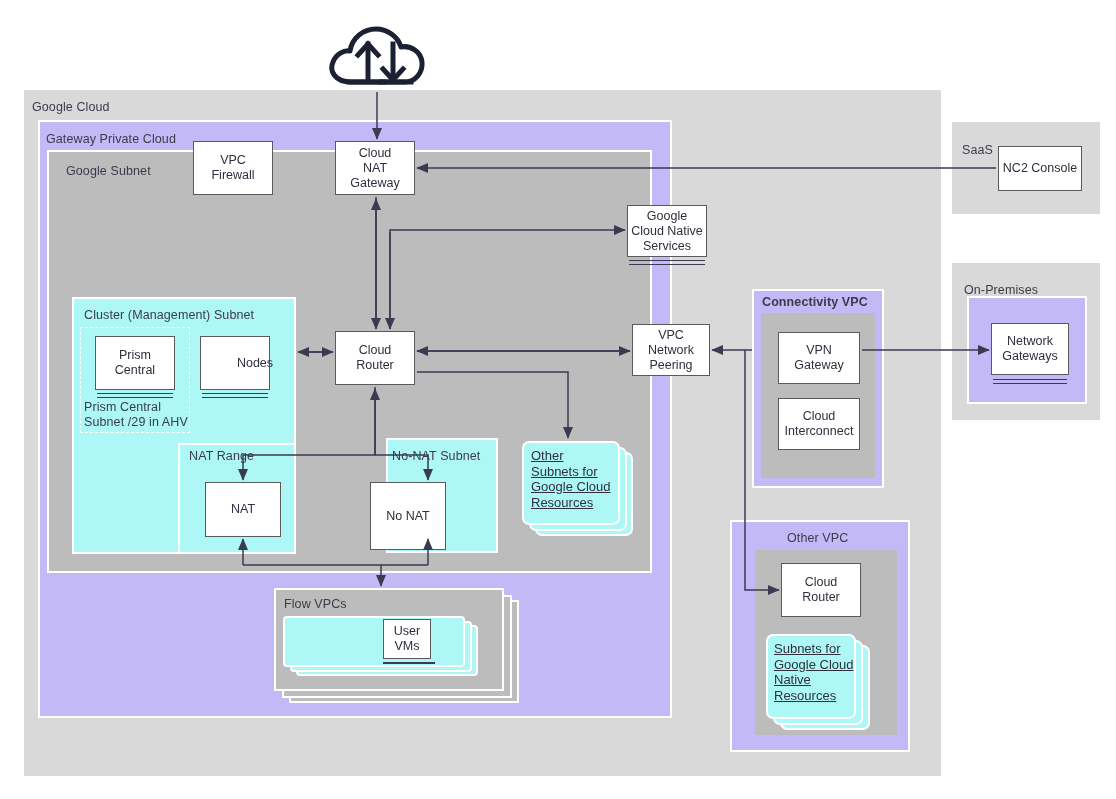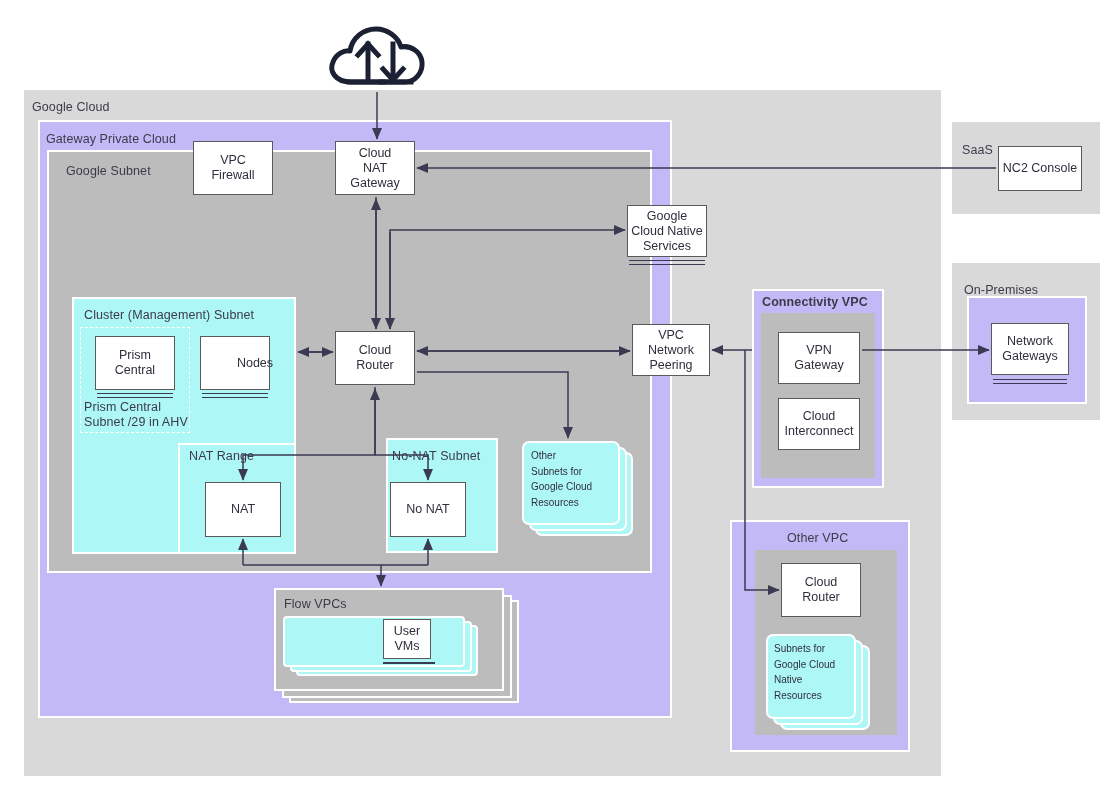--- a/index.html
+++ b/index.html
@@ -21,21 +21,21 @@
         font-size:12.5px;line-height:15px;color:#2f2f3d;white-space:pre-line;}
 
   
   .disk{position:absolute;border-top:1.6px solid #3a3a52;}
 
   
   .dashed{position:absolute;box-sizing:border-box;border:1.6px dashed #ffffff;background:transparent;}
 
   
   .card{position:absolute;box-sizing:border-box;background:#aef7f7;border:2.4px solid #ffffff;border-radius:7px;}
-  .card-text{position:absolute;font-size:10px;line-height:15.5px;color:#2f2f3d;white-space:pre-line;}
+  .card-text{position:absolute;font-size:13px;line-height:15.5px;color:#2f2f3d;white-space:pre-line;text-decoration:underline;}
 
   
   .gcard{position:absolute;box-sizing:border-box;background:#bcbcbc;border:2.2px solid #ffffff;}
 
   
   #wires{position:absolute;left:0;top:0;width:1116px;height:799px;pointer-events:none;}
 
   .cloud-label{position:absolute;font-size:14px;color:#2f2f3d;}
 </style>
 </head>
@@ -83,21 +83,21 @@
   <div class="node" style="left:200px;top:336px;width:70px;height:54px;padding-left:40px;">Nodes</div>
   <div class="disk" style="left:202px;top:393px;width:66px;"></div>
   <div class="disk" style="left:202px;top:397px;width:66px;"></div>
 
   <div class="zone cyan" style="left:178px;top:443px;width:118px;height:111px;border:2.5px solid #ffffff;"></div>
   <div class="zone-label" style="left:189px;top:449px;">NAT Range</div>
   <div class="node" style="left:205px;top:482px;width:76px;height:55px;">NAT</div>
 
   <div class="zone cyan" style="left:386px;top:438px;width:112px;height:115px;border:2.5px solid #ffffff;"></div>
   <div class="zone-label" style="left:392px;top:449px;">No-NAT Subnet</div>
-  <div class="node" style="left:390px;top:482px;width:76px;height:55px;">No NAT</div>
+  <div class="node" style="left:370px;top:482px;width:76px;height:68px;">No NAT</div>
 
   <div class="card" style="left:535px;top:452px;width:98px;height:84px;"></div>
   <div class="card" style="left:529px;top:447px;width:98px;height:84px;"></div>
   <div class="card" style="left:522px;top:441px;width:98px;height:84px;"></div>
   <div class="card-text" style="left:531px;top:448px;width:90px;">Other
 Subnets for
 Google Cloud
 Resources</div>
 
   <div class="node" style="left:193px;top:141px;width:80px;height:54px;">VPC

